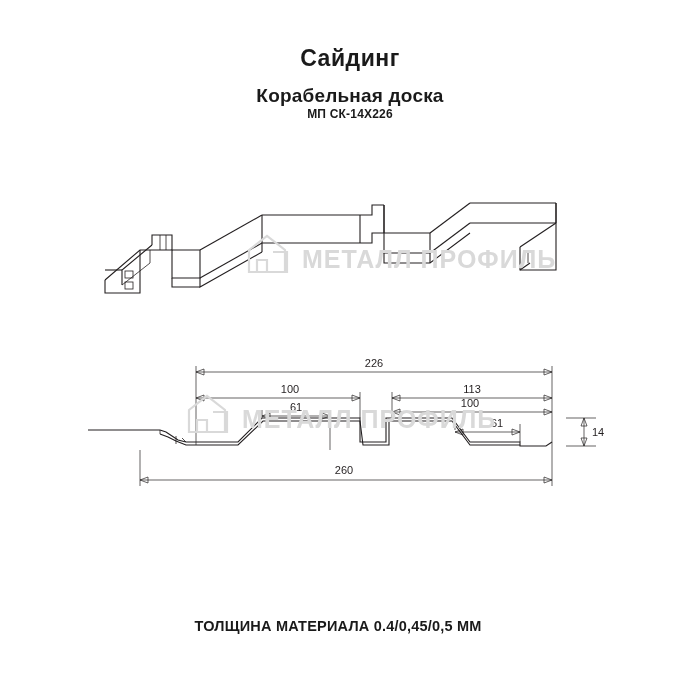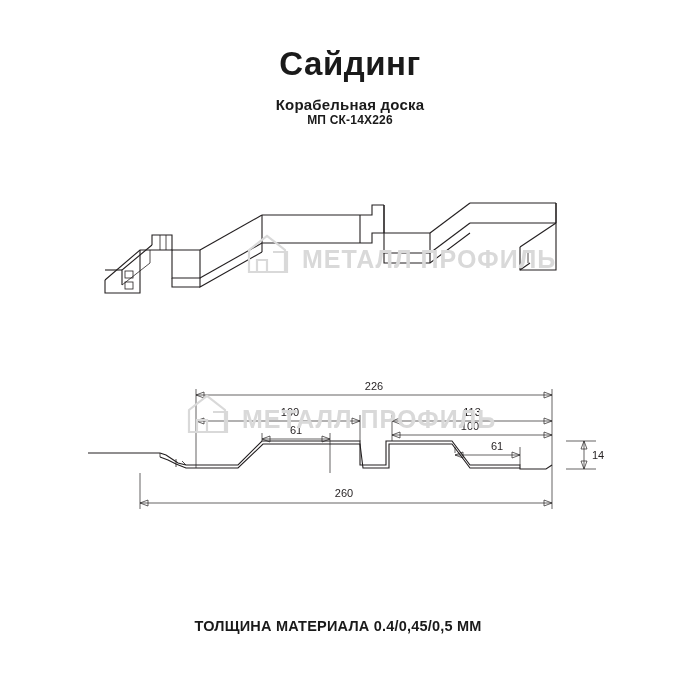--- a/index.html
+++ b/index.html
@@ -22,28 +22,28 @@
   }
   
   .header {
     position: absolute;
     top: 46px;
     left: 0;
     width: 700px;
     text-align: center;
   }
   .title {
-    font-size: 33px;
+    font-size: 23px;
     font-weight: bold;
     letter-spacing: 0.5px;
     line-height: 1.1;
     margin: 0;
   }
   .subtitle {
-    font-size: 15px;
+    font-size: 19px;
     font-weight: bold;
     margin-top: 14px;
     letter-spacing: 0.2px;
   }
   .model {
     font-size: 12px;
     font-weight: bold;
     margin-top: 0;
     letter-spacing: 0.2px;
   }
@@ -57,21 +57,21 @@
     font-size: 14.5px;
     font-weight: bold;
     letter-spacing: 0.2px;
   }
   
   .iso-area, .section-area, .wm-layer {
     position: absolute;
     left: 0;
   }
   .iso-area { top: 175px; width: 700px; height: 140px; }
-  .section-area { top: 343px; width: 661px; height: 250px; }
+  .section-area { top: 320px; width: 661px; height: 250px; }
   .wm-layer { top: 0; width: 700px; height: 591px; pointer-events: none; padding-left: 17px; }
 
   svg { display: block; }
   .ln {
     fill: none;
     stroke: #231f20;
     stroke-width: 1.1;
     stroke-linejoin: miter;
     stroke-linecap: butt;
   }

